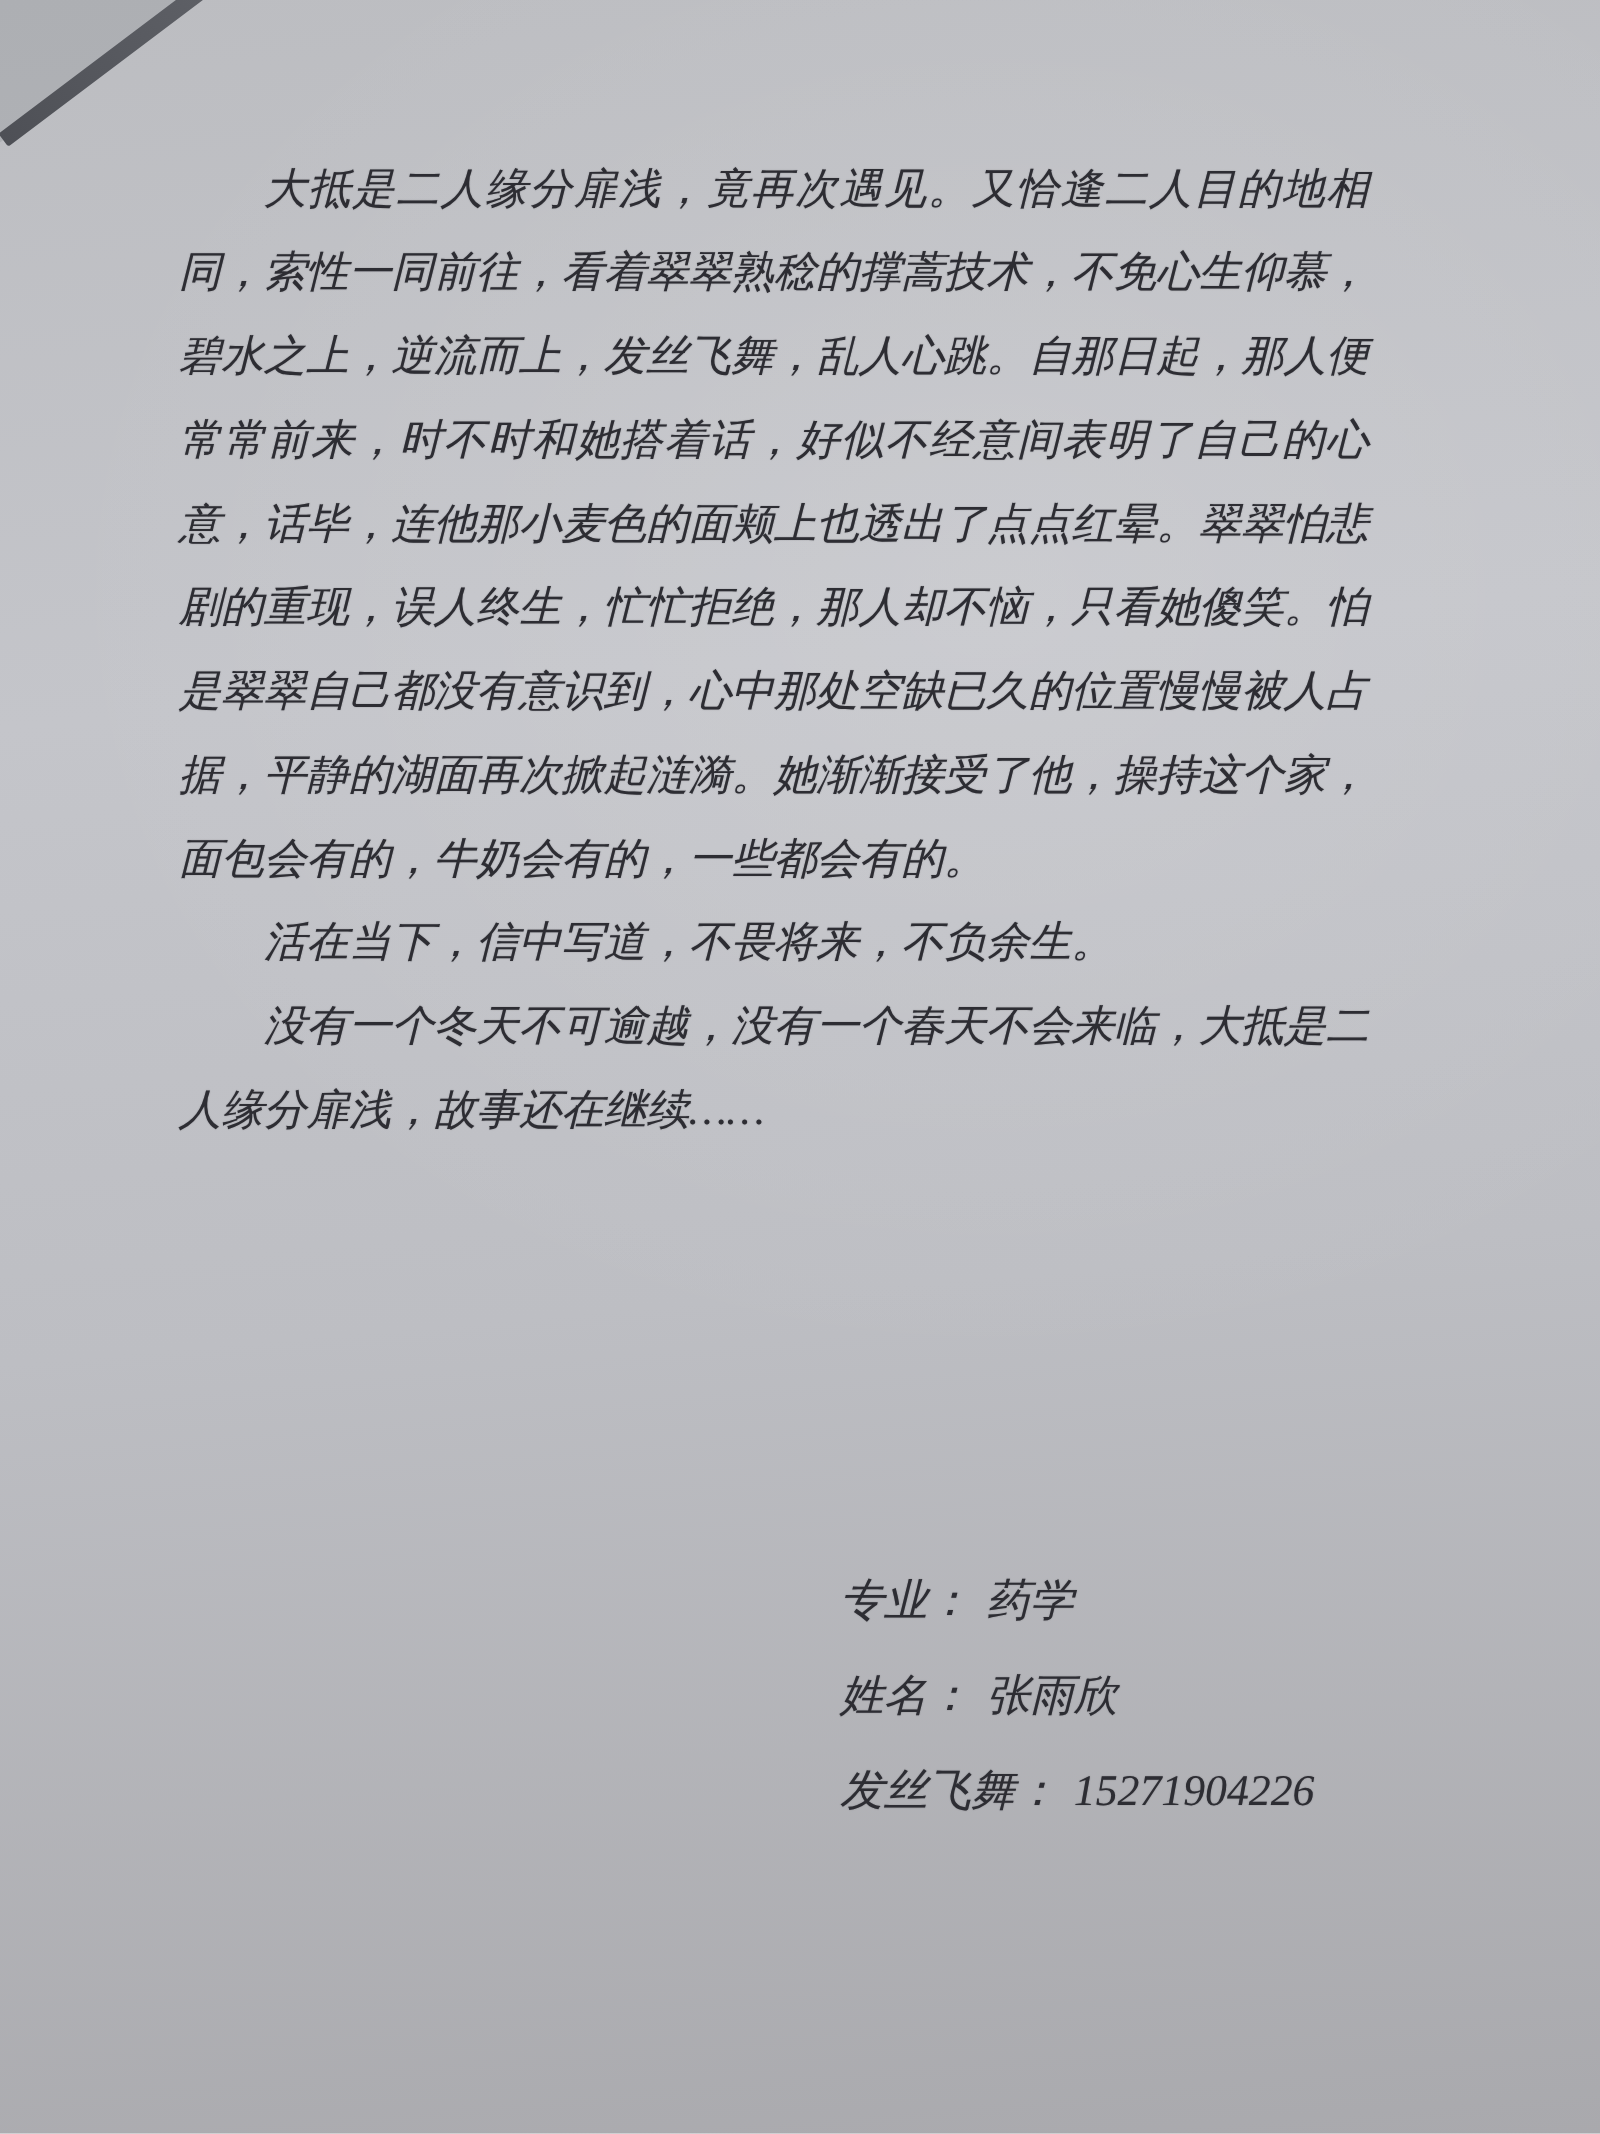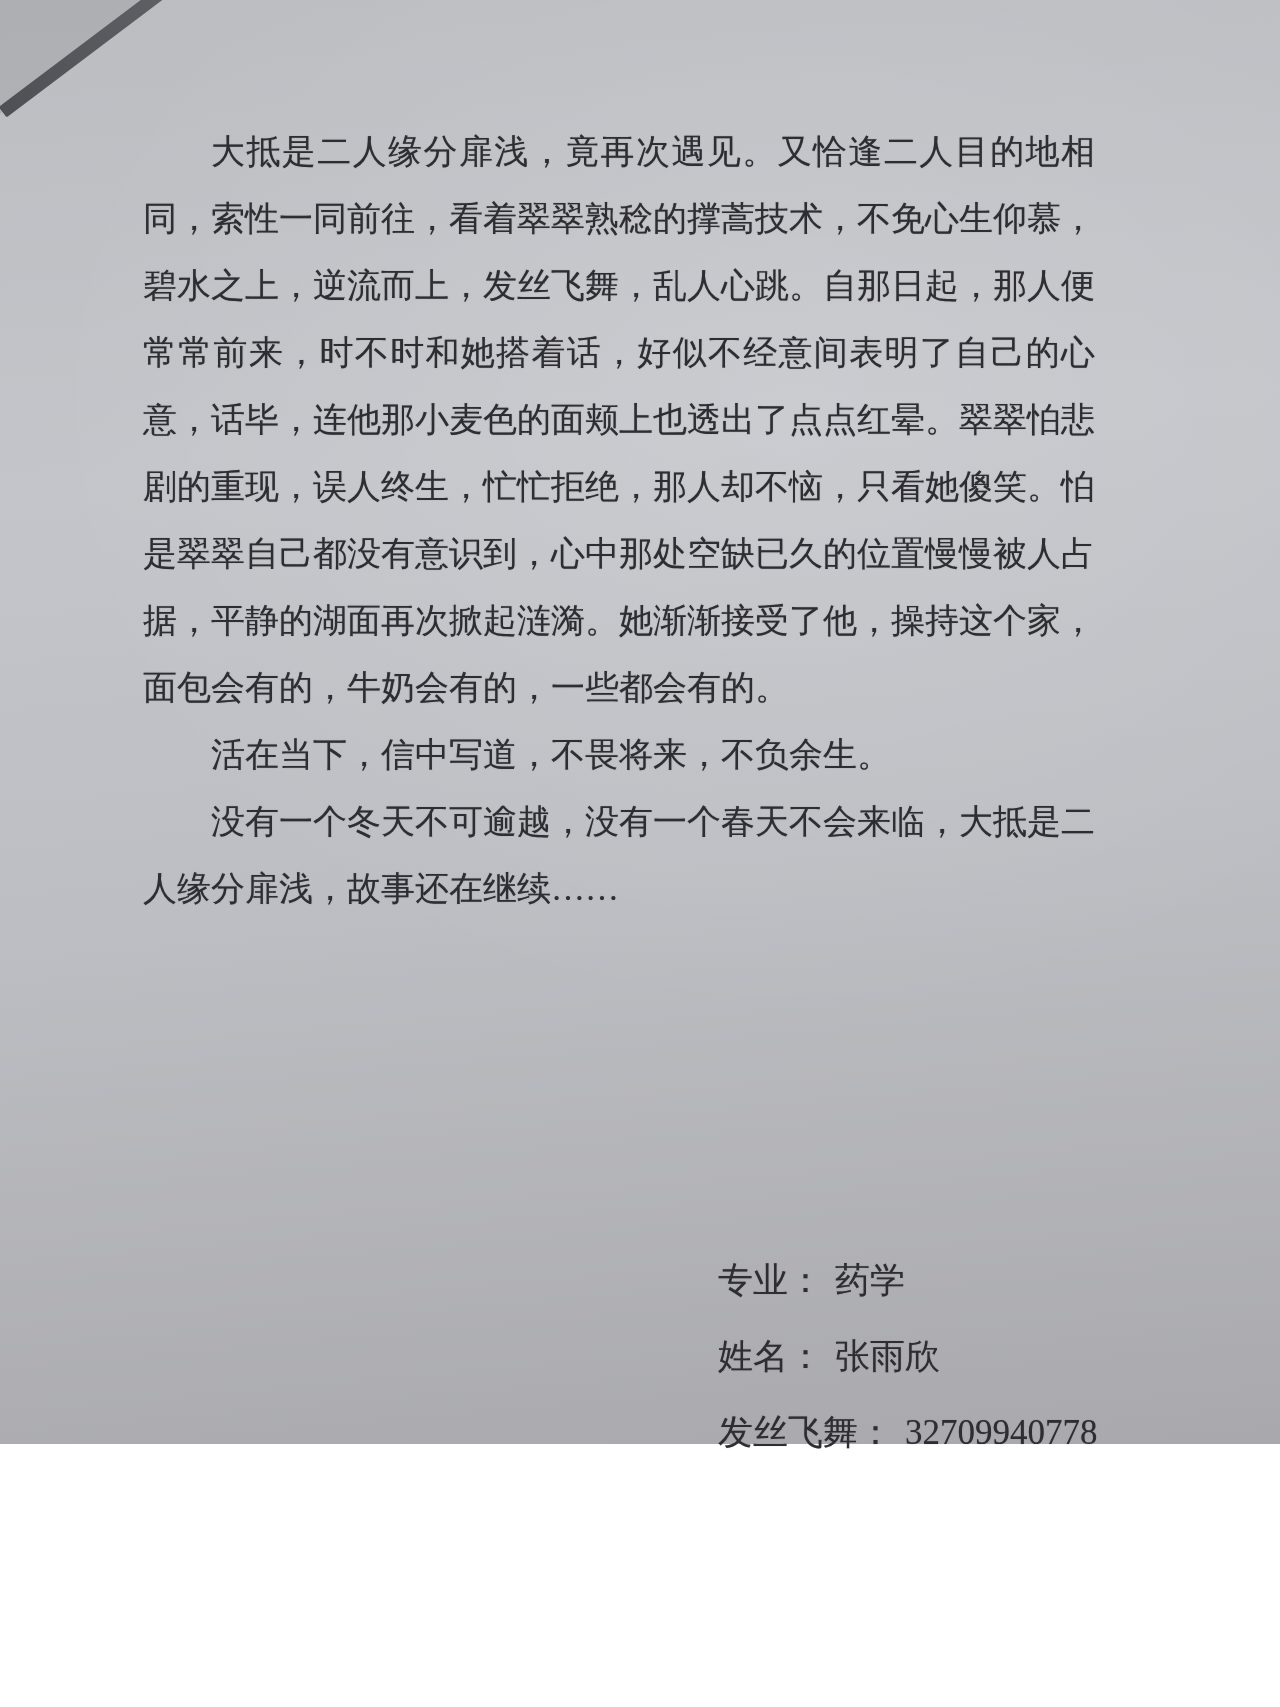--- a/index.html
+++ b/index.html
@@ -8,24 +8,25 @@
   }
   body {
     width: 1280px;
     height: 1707px;
     overflow: hidden;
     font-family: "Liberation Serif", "DejaVu Serif", serif;
   }
   .photo {
     position: relative;
     width: 1280px;
-    height: 1444px;
+    height: 1707px;
     background:
       radial-gradient(ellipse 1100px 900px at 62% 28%, rgba(255,255,255,0.12), rgba(255,255,255,0) 70%),
       linear-gradient(175deg, #bcbdc1 0%, #c4c5ca 32%, #bdbec3 60%, #a9a9ad 100%);
+    font-style: italic;
   }
   
   .corner-triangle {
     position: absolute;
     top: 0; left: 0;
     width: 150px; height: 114px;
     clip-path: polygon(0 0, 100% 0, 0 100%);
     background: rgba(52,54,60,0.10);
   }
   
@@ -48,21 +49,21 @@
     text-align: justify;
     text-shadow: 0 0 1px rgba(45,45,52,0.45);
   }
   .essay p {
     margin: 0;
     text-indent: 2em;
     text-align-last: left;
   }
   .signature {
     position: absolute;
-    left: 718px;
+    left: 672px;
     top: 1243px;
     font-size: 35px;
     line-height: 76px;
     color: #2d2d33;
     text-shadow: 0 0 1px rgba(45,45,52,0.45);
   }
   .signature .row { white-space: nowrap; }
   .signature .value { margin-left: 12px; }
 </style>
 </head>
@@ -80,17 +81,17 @@
   </div>
 
   <div class="signature">
     <div class="row">
       <span class="label">专业：</span><span class="value">药学</span>
     </div>
     <div class="row">
       <span class="label">姓名：</span><span class="value">张雨欣</span>
     </div>
     <div class="row">
-      <span class="label">发丝飞舞：</span><span class="value">32709940778</span>
+      <span class="label">发丝飞舞：</span><span class="value">15271904226</span>
     </div>
   </div>
 
 </div>
 
 </body></html>

